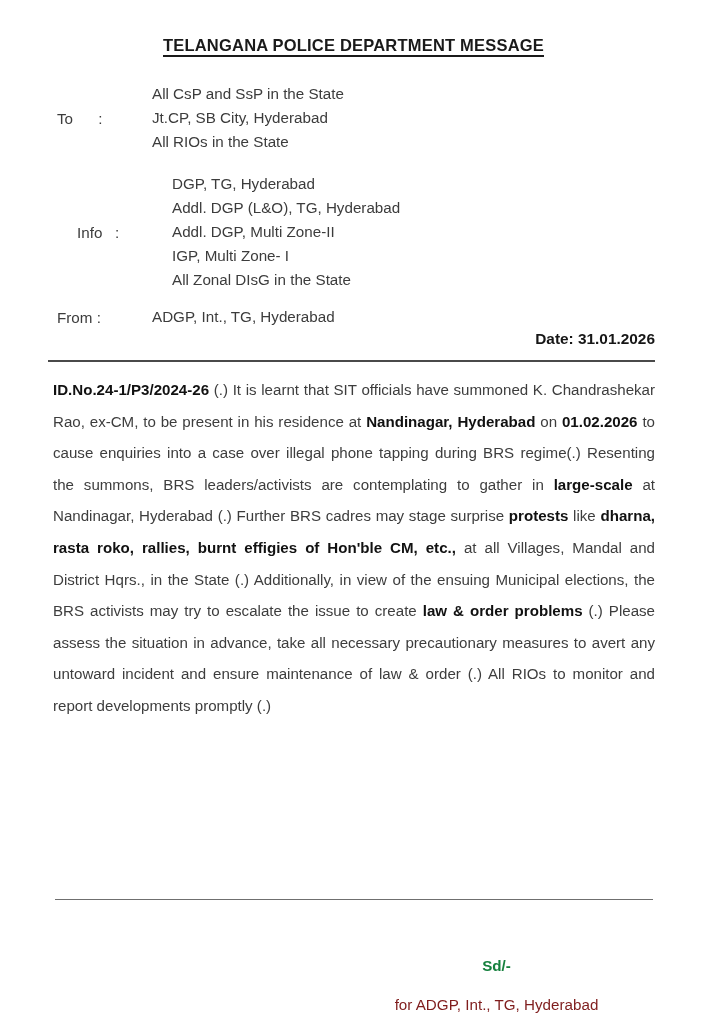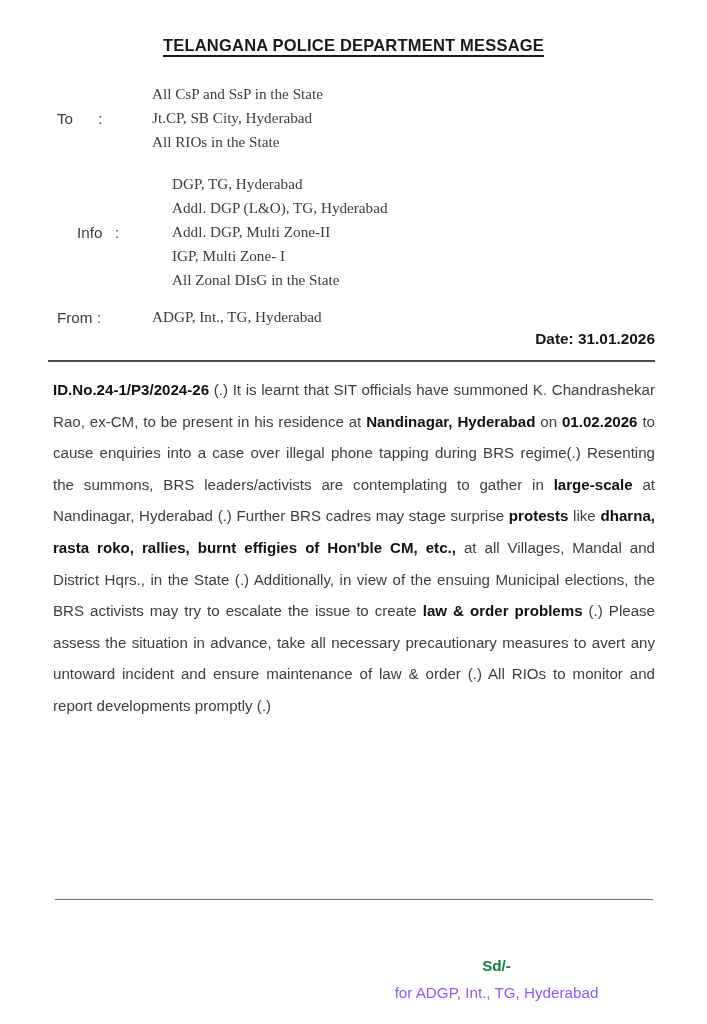--- a/index.html
+++ b/index.html
@@ -55,21 +55,20 @@
     flex: 0 0 95px;
     white-space: pre;
     color: #3c3c3c;
   }
   .hdr-values {
     flex: 1 1 auto;
   }
   .hdr-values div {
     line-height: 24px;
     white-space: nowrap;
-    font-family: Liberation Serif, serif;
   }
 
   #block-to   { top: 82px; }
   #block-info { top: 172px; margin-left: 20px; }
   #block-from { top: 305px; }
 
   
   .date-line {
     position: absolute;
     top: 330px;
@@ -136,21 +135,22 @@
     font-size: 15.2px;
     font-weight: bold;
     color: #15803d;
     line-height: 26px;
     margin-top: 25px;
   }
   .sign-for {
     font-size: 15.2px;
     line-height: 28px;
     white-space: nowrap;
-    color: #8b5cf6;
+    color: #7f1d1d;
+    margin-top: 12px;
   }
 </style>
 </head>
 <body>
 
 <div id="page">
 
   <div class="doc-title">
     <span class="tu">TELANGANA POLICE DEPARTMENT MESSAGE</span>
   </div>

